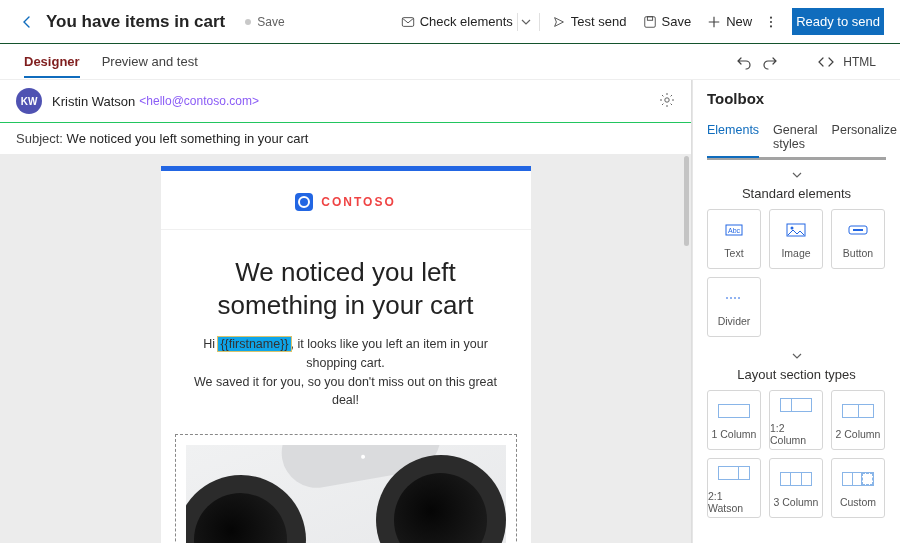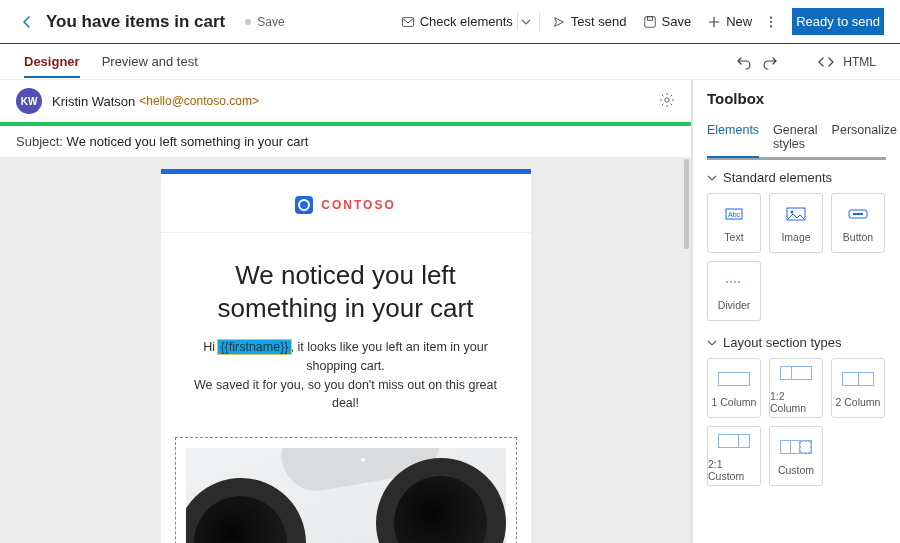--- a/index.html
+++ b/index.html
@@ -23,23 +23,23 @@
   .tab.active::after { content:""; position:absolute; left:0; right:0; bottom:-1px; height:2px; background:#0f6cbd;}
   .tb-icon { width:26px; height:26px; display:flex; align-items:center; justify-content:center; cursor:pointer; color:#424242;}
   .html-lbl { font-size:12px; color:#424242; margin-left:4px; }
 
   .workspace { display:flex; height: calc(543px - 44px - 36px); }
   .canvas-col { flex:1; display:flex; flex-direction:column; overflow:hidden; }
 
   .from-row { display:flex; align-items:center; padding: 8px 16px; background:#fff; }
   .avatar { width:26px; height:26px; border-radius:50%; background:#4f52b2; color:#fff; font-size:10px; font-weight:600; display:flex; align-items:center; justify-content:center; margin-right:10px;}
   .from-name { font-size:13px; color:#242424; }
-  .from-email { font-size:12px; color:#a16207; margin-left:4px;}
+  .from-email { font-size:12px; color:#8b5cf6; margin-left:4px;}
   .gear { margin-left:auto; cursor:pointer; color:#616161;}
-  .subject-row { padding: 8px 16px; font-size:13px; color:#424242; border-top:4px solid #22c55e; background:#fff;}
+  .subject-row { padding: 8px 16px; font-size:13px; color:#424242; border-top:1px solid #22c55e; background:#fff;}
   .subject-row b { font-weight:400; color:#242424;}
 
   .canvas-outer { flex:1; background:#ececec; overflow:auto; padding: 12px 0 0 0; position:relative;}
   .scroll-thumb { position:absolute; right:2px; top:2px; width:5px; height:90px; background:#c4c4c4; border-radius:3px;}
   .email-card { width: 370px; margin: 0 auto; background:#fff; }
   .email-topbar { height:5px; background:#2266e3;}
   .brand-row { text-align:center; padding: 22px 0 18px; border-bottom:1px solid #f0f0f0;}
   .brand-logo { display:inline-flex; align-items:center; gap:8px; }
   .brand-mark { width:18px; height:18px; background:#2266e3; border-radius:4px; display:flex; align-items:center; justify-content:center;}
   .brand-mark::after { content:""; width:8px; height:8px; border:2px solid #fff; border-radius:50%; }
@@ -58,21 +58,21 @@
   .case::after { content:""; position:absolute; width:4px; height:4px; background:#fff; border-radius:50%; left:78px; top:45px;}
 
   .right-rail { width:1px; background:#ddd; }
 
   .toolbox { width:208px; border-left:1px solid #e6e6e6; padding: 10px 14px; overflow:auto;}
   .toolbox h3 { font-size:15px; font-weight:600; margin-bottom:10px;}
   .t-tabs { display:flex; gap:14px; border-bottom:3px solid #a3a3a3; margin-bottom:10px;}
   .t-tab { font-size:12.5px; padding:6px 0; color:#424242; cursor:pointer; position:relative;}
   .t-tab.active{ color:#0f6cbd;}
   .t-tab.active::after{ content:""; position:absolute; left:0; right:0; bottom:-1px; height:2px; background:#0f6cbd;}
-  .sect-hdr { display:flex; align-items:center; gap:6px; font-size:13px; color:#323130; margin: 6px 0 8px; cursor:pointer;}
+  .sect-hdr { display:flex; align-items:center; gap:6px; font-size:13px; color:#323130; margin: 6px 0 8px; cursor:pointer;flex-direction:column;}
   .tiles { display:flex; flex-wrap:wrap; gap:8px; margin-bottom:14px;}
   .tile { width:54px; height:60px; border:1px solid #d6d6d6; border-radius:3px; display:flex; flex-direction:column; align-items:center; justify-content:center; gap:6px; cursor:pointer; font-size:10.5px; color:#555;}
   .tile .glyph { height:22px; display:flex; align-items:center; justify-content:center; color:#2266e3;}
   .mini { width:32px; height:14px; border:1px solid #89b5e8; display:flex;}
   .mini > div { border-right:1px solid #89b5e8;}
   .mini > div:last-child{border-right:none;}
 </style>
 </head>
 <body>
 
@@ -290,21 +290,31 @@
           </span>
         <span>2 Column</span>
       </div>
       <div class="tile">
         <span class="glyph">
             <span class="mini">
               <div style="flex:2"></div>
               <div style="flex:1"></div>
             </span>
           </span>
-        <span>2:1 Custom</span>
+        <span>2:1 Watson</span>
+      </div>
+      <div class="tile">
+        <span class="glyph">
+            <span class="mini">
+              <div style="flex:1"></div>
+              <div style="flex:1"></div>
+              <div style="flex:1"></div>
+            </span>
+          </span>
+        <span>3 Column</span>
       </div>
       <div class="tile">
         <span class="glyph">
             <span class="mini">
               <div style="flex:1"></div>
               <div style="flex:1"></div>
               <div style="flex:1;border:1px dashed #89b5e8"></div>
             </span>
           </span>
         <span>Custom</span>

